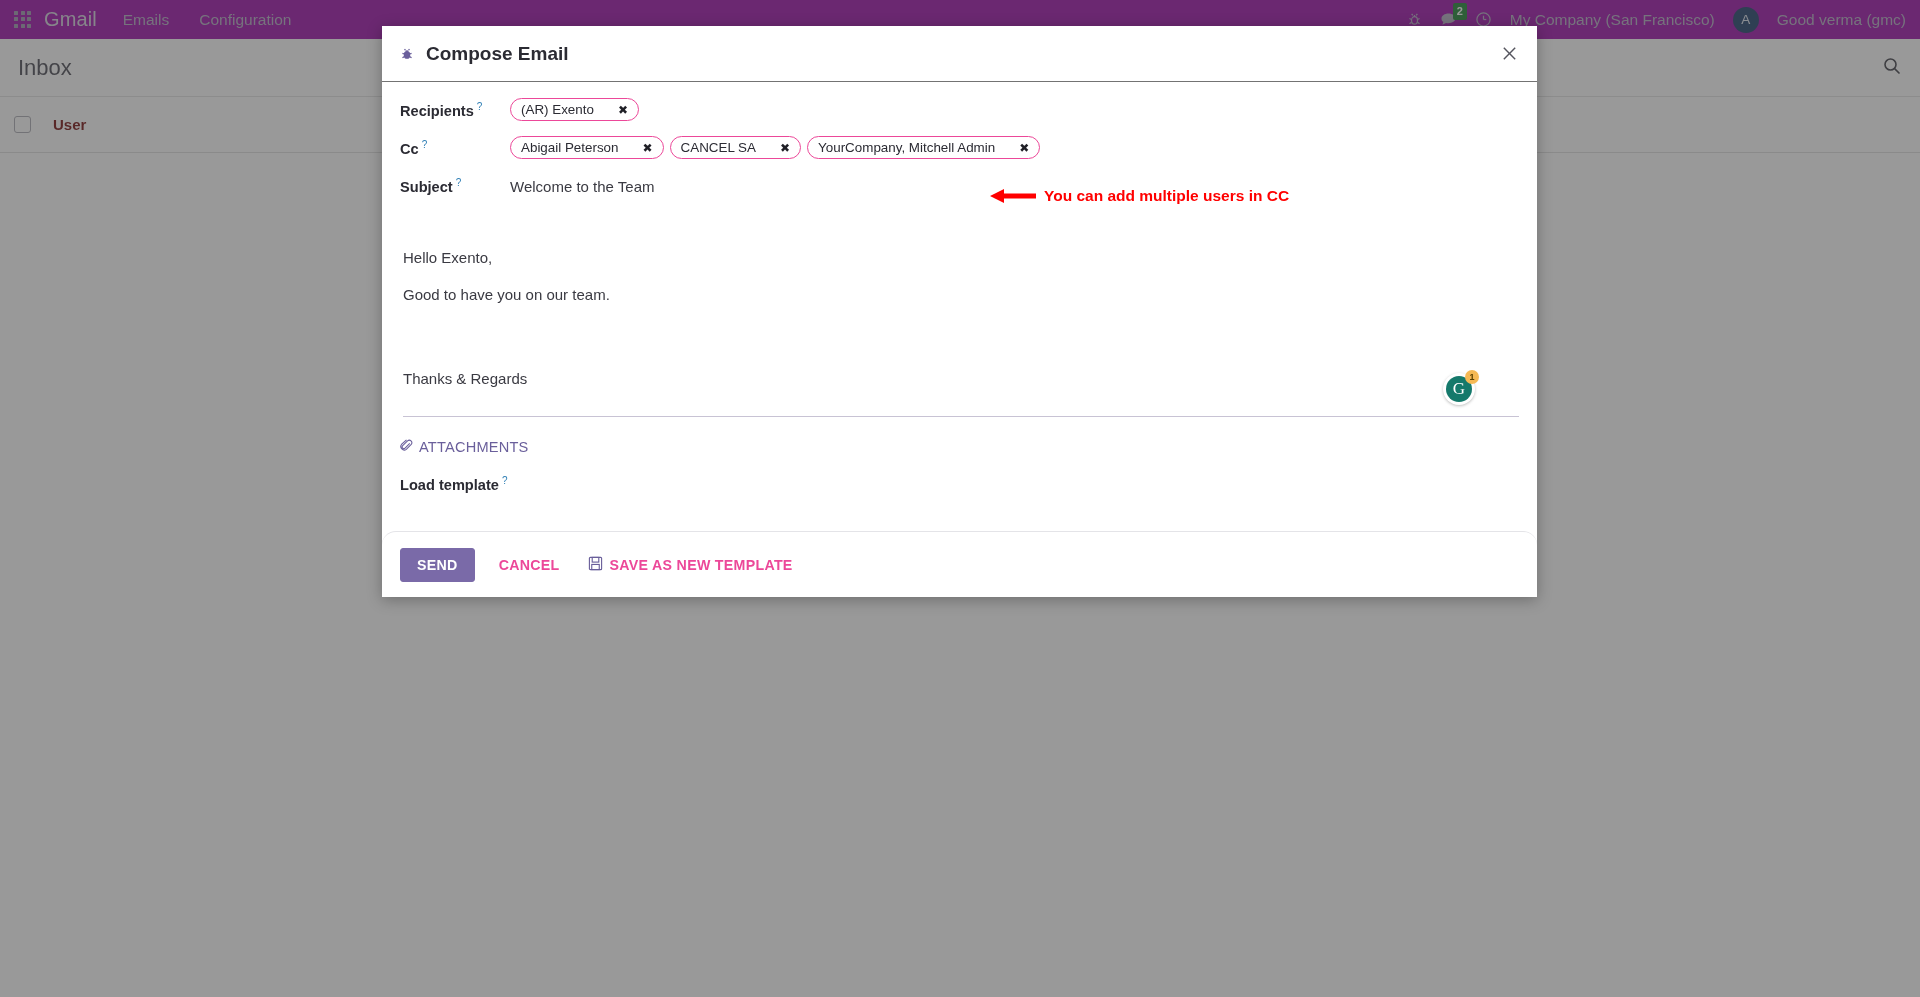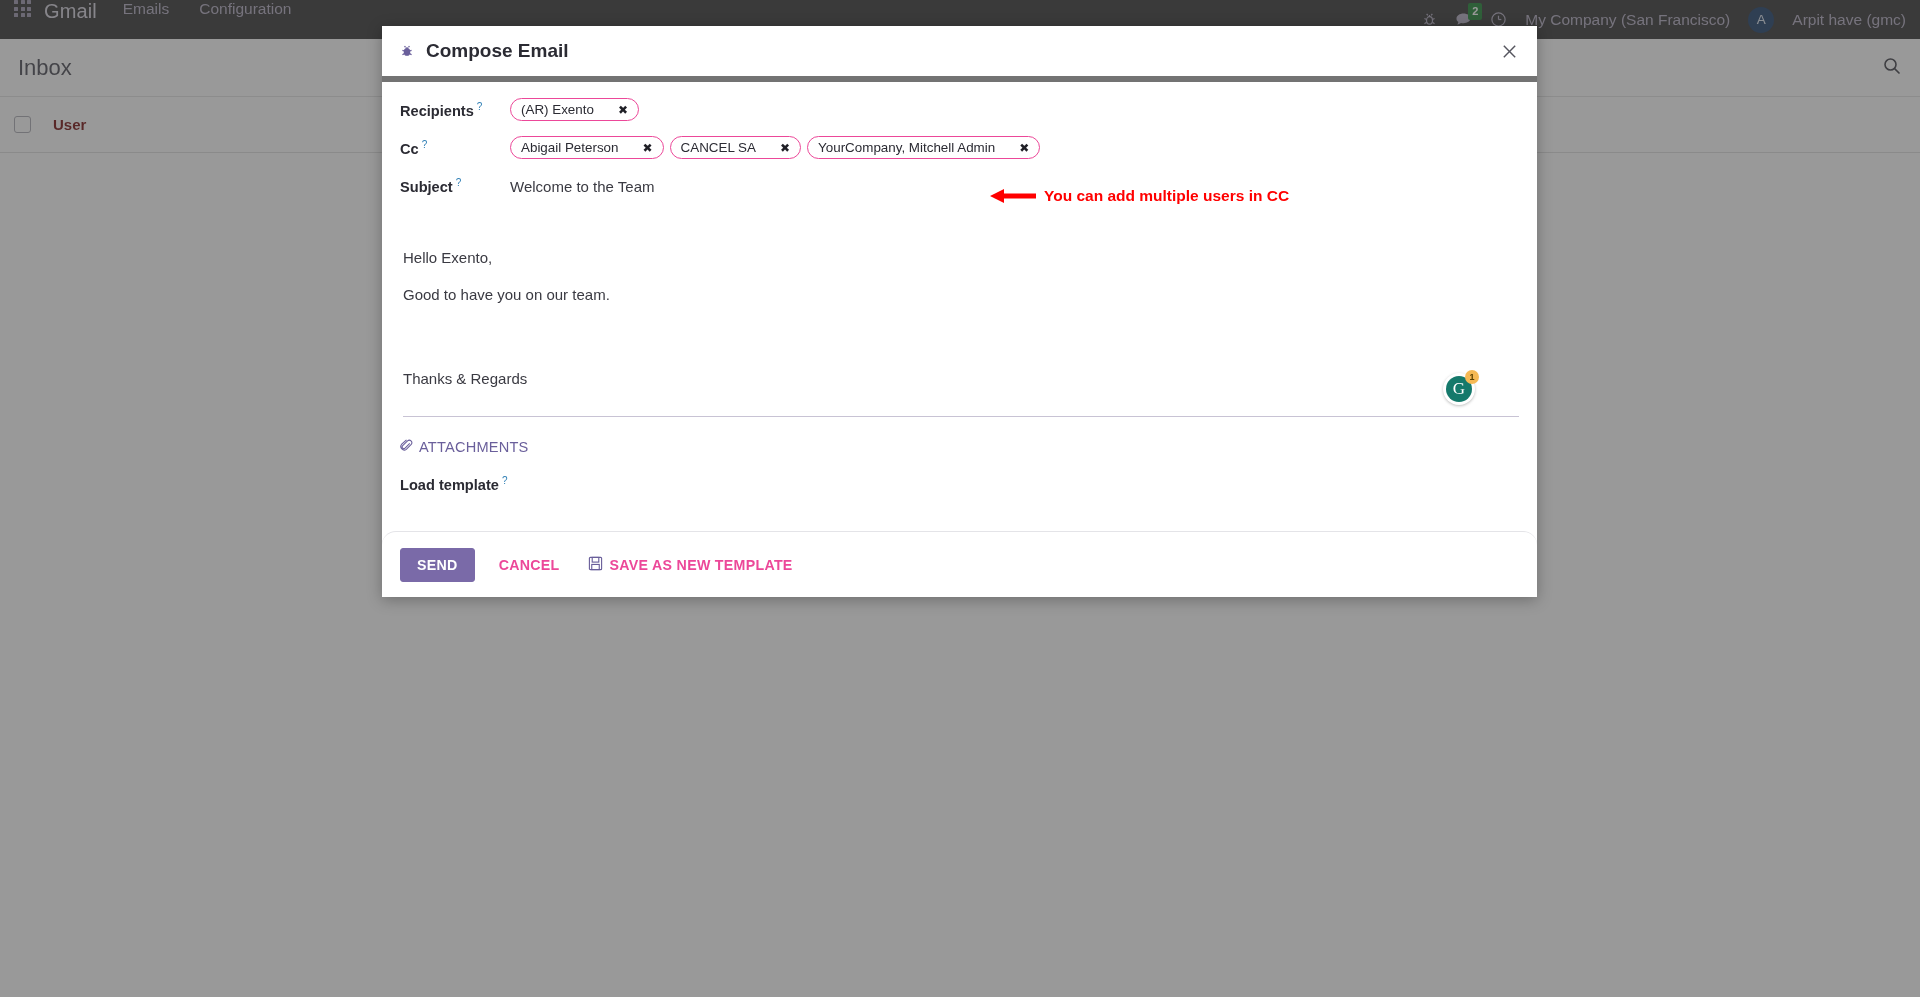--- a/index.html
+++ b/index.html
@@ -8,22 +8,22 @@
     overflow: hidden;
     font-family: "Liberation Sans", sans-serif;
     background: #ffffff;
   }
 
   
   .app-root { position: absolute; inset: 0; background: #ffffff; }
 
   .navbar {
     position: absolute; top: 0; left: 0; right: 0; height: 39px;
-    background: #404040;
-    display: flex; 
+    background: #a21caf;
+    display: flex; align-items: center;
     padding: 0 14px;
     color: #c8c3d4;
     font-size: 15.5px;
   }
   .apps-grid {
     width: 18px; height: 18px;
     display: grid; grid-template-columns: repeat(3, 4px);
     grid-template-rows: repeat(3, 4px); gap: 2.5px;
     margin-right: 12px;
   }
@@ -84,21 +84,21 @@
     left: 382px; top: 26px;
     width: 1155px; height: 571px;
     background: #ffffff;
     box-shadow: 0 3px 14px rgba(0,0,0,0.28);
     display: flex; flex-direction: column;
   }
   .modal-header {
     height: 56px; flex: 0 0 56px;
     display: flex; align-items: center;
     padding: 0 18px 0 18px;
-    border-bottom: 6px solid #737373;
+    border-bottom: 1px solid #737373;
   }
   .bug-icon { margin-right: 12px; display: flex; align-items: center; }
   .modal-title { font-size: 19px; font-weight: bold; color: #2b2b33; }
   .mh-spacer { flex: 1 1 auto; }
   .close-x { cursor: pointer; color: #55555e; display: flex; align-items: center; }
 
   .modal-body { flex: 1 1 auto; padding: 14px 18px 0 18px; position: relative; }
 
   .field-row { display: flex; align-items: flex-start; min-height: 33px; margin-bottom: 5px; }
   .field-label {
@@ -227,21 +227,21 @@
       </div>
       <div class="nav-icon">
         <svg width="17" height="17" viewBox="0 0 18 18" fill="none" stroke="#b8b2c6" stroke-width="1.3">
           <circle cx="9" cy="9" r="7"></circle>
           <line x1="9" y1="5" x2="9" y2="9"></line>
           <line x1="9" y1="9" x2="12" y2="9"></line>
         </svg>
       </div>
       <div class="company-name">My Company (San Francisco)</div>
       <div class="avatar">A</div>
-      <div class="user-name">Arpit have (gmc)</div>
+      <div class="user-name">Good verma (gmc)</div>
     </div>
   </div>
 
   <div class="control-panel">
     <div class="breadcrumb">Inbox</div>
     <div class="cp-spacer"></div>
     <div class="search-icon">
       <svg width="20" height="20" viewBox="0 0 20 20" fill="none" stroke="#4a4a52" stroke-width="1.6">
         <circle cx="8.5" cy="8.5" r="5.5"></circle>
         <line x1="12.6" y1="12.6" x2="17.5" y2="17.5"></line>

